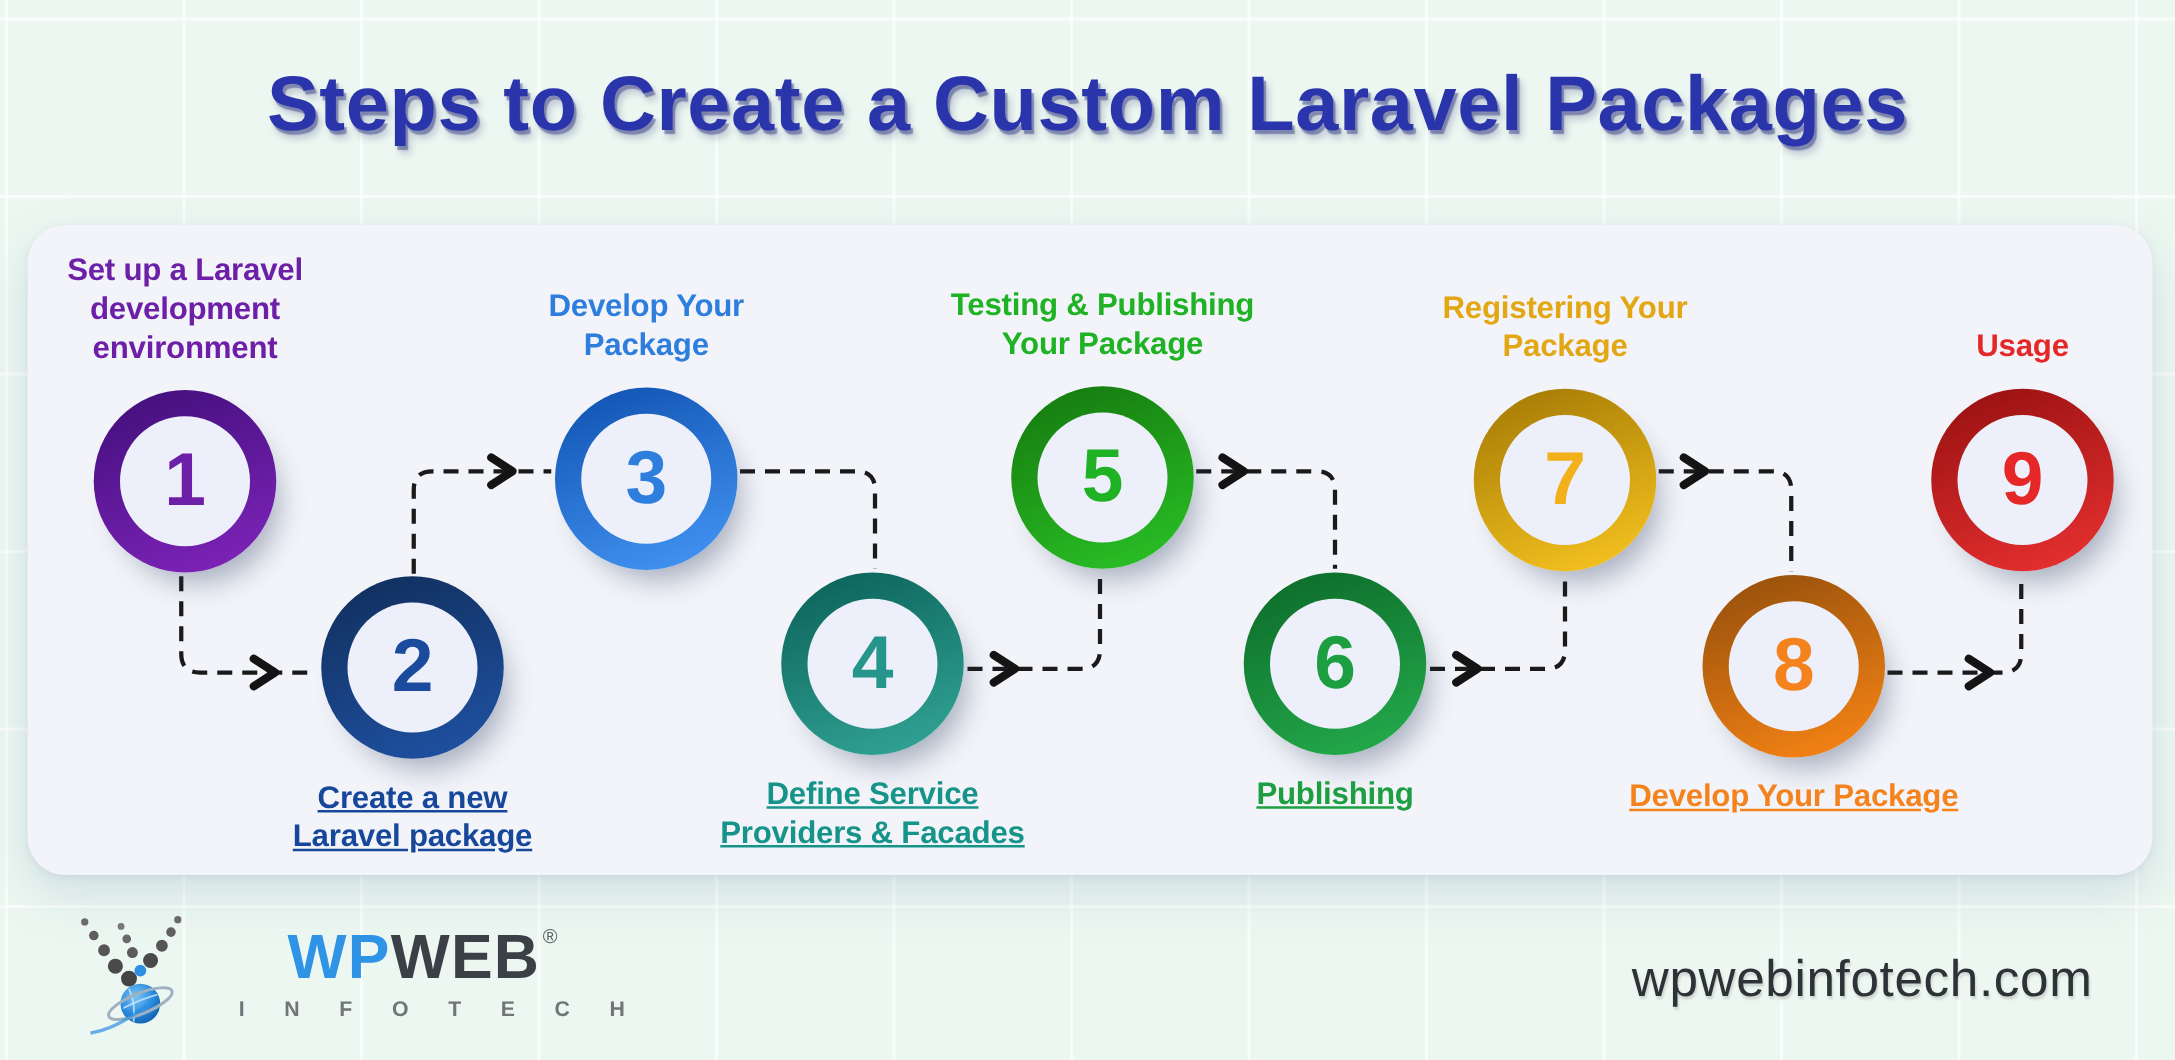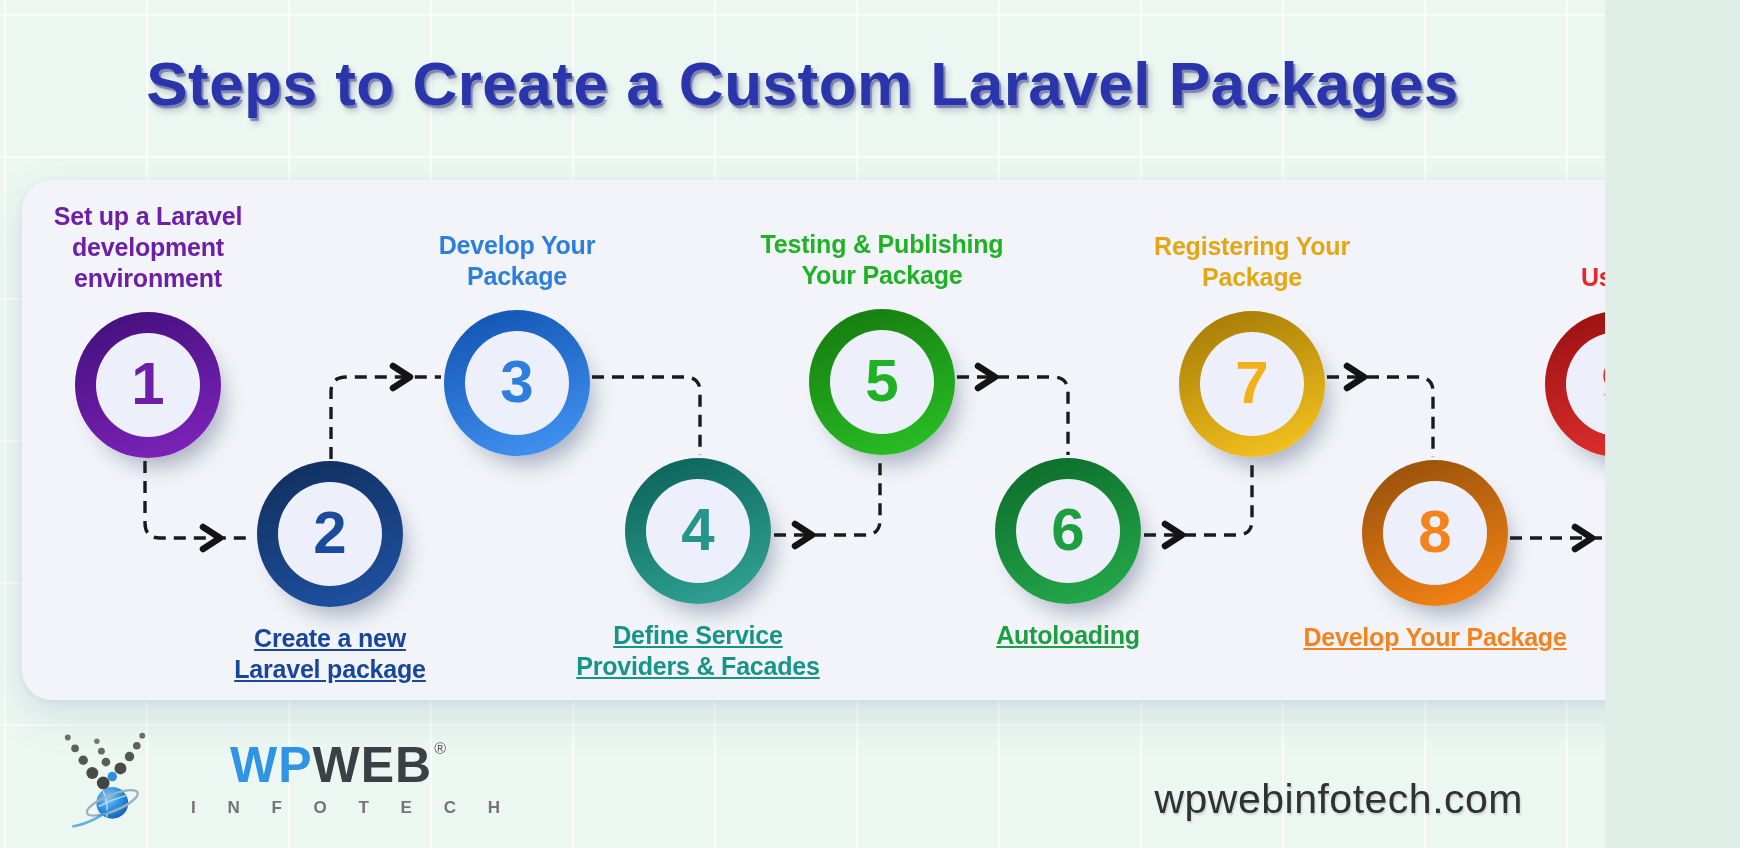--- a/index.html
+++ b/index.html
@@ -1,18 +1,18 @@
 <!DOCTYPE html>
 <html><head>
 <meta charset="utf-8">
 <style>
   html,body{margin:0;padding:0;background:#dfeee6;}
   *{box-sizing:border-box;}
   .stage{
-    position:relative;width:1605px;height:848px;overflow:hidden;
+    position:relative;width:1740px;height:848px;overflow:hidden;
     font-family:"Liberation Sans",sans-serif;
     background-color:#ecf7f1;
     background-image:
       linear-gradient(rgba(255,255,255,.65) 2px, transparent 2px),
       linear-gradient(90deg, rgba(255,255,255,.65) 2px, transparent 2px);
     background-size:142px 142px;
     background-position:4px 14px;
   }
   .page-title{
     position:absolute;top:48px;left:0;width:100%;
@@ -60,21 +60,21 @@
   .logo-words{margin-left:12px;padding-top:14px;}
   .logo-line1{font-size:50px;font-weight:700;line-height:1;letter-spacing:1px;margin-left:44px;}
   .logo-wp{color:#2f93e6;}
   .logo-web{color:#3b4046;}
   .logo-reg{font-size:16px;color:#5a5f64;vertical-align:28px;font-weight:400;margin-left:2px;}
   .logo-infotech{
     margin-top:8px;padding-left:5px;
     font-size:17px;font-weight:700;color:#70757a;letter-spacing:13.5px;
   }
   .website{
-    position:absolute;right:66px;top:760px;margin:16px;
+    position:absolute;right:66px;top:760px;margin:0;
     font-size:41px;font-weight:400;color:#2d3237;letter-spacing:.5px;
     text-shadow:1px 2px 2px rgba(0,0,0,.14);
     text-decoration:none;
   }
 </style>
 </head>
 <body>
 
 <div class="stage">
 
@@ -152,21 +152,21 @@
         </div>
       </div>
   </div>
 
   <div class="step" style="left: 1068px; top: 531px; --dark: #0d6e2b; --light: #23a64a; --text: #1c9e41; --num: #1c9e41;">
     <div class="ring">
         <div class="ring-inner">
           <span class="step-number">6</span>
         </div>
       </div>
-    <div class="step-label label-bottom">Autoloading</div>
+    <div class="step-label label-bottom">Publishing</div>
   </div>
 
   <div class="step" style="left: 1252px; top: 384px; --dark: #a87d06; --light: #f0be1e; --text: #e2a713; --num: #f2b01a;">
     <div class="step-label label-top">Registering Your
 Package</div>
     <div class="ring">
         <div class="ring-inner">
           <span class="step-number">7</span>
         </div>
       </div>

